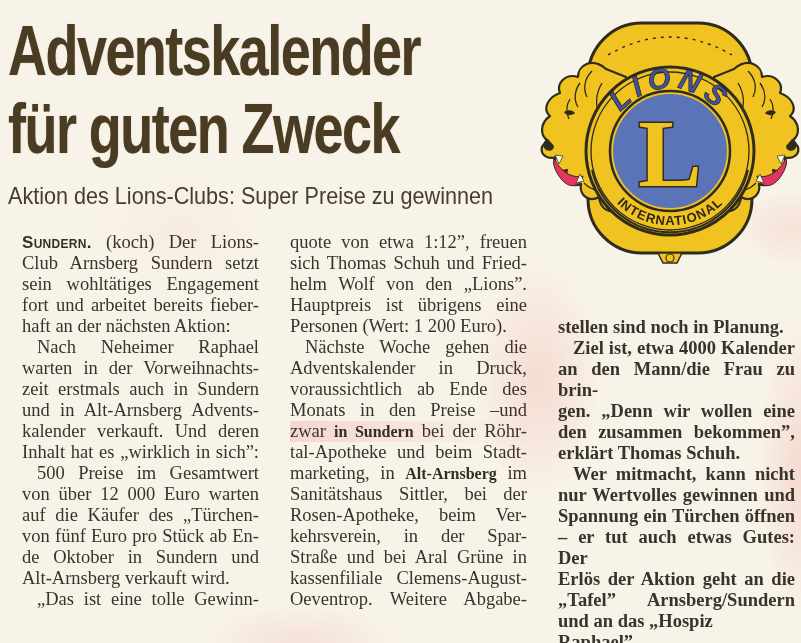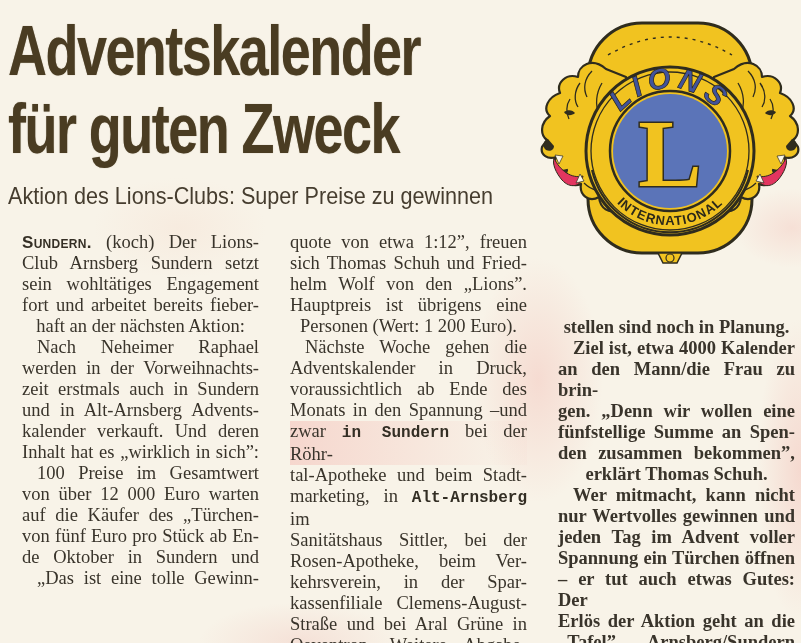--- a/index.html
+++ b/index.html
@@ -28,28 +28,28 @@
     font-size:24px;color:#463d2f;white-space:nowrap;
     transform:scaleX(.9);transform-origin:left top;
   }
   .logo{position:absolute;left:540px;top:13px;width:260px;height:252px;}
   .columns{
     position:absolute;left:6px;top:232px;width:789px;
     display:flex;gap:15px;
   }
   .col{width:253px;color:#39342b;font-size:18.5px;line-height:21px;margin-left:16px;}
   .col3{padding-top:85px;font-weight:bold;}
-  .line{white-space:normal;text-align:center;}
+  .line{white-space:normal;}
   .line.j{text-align:justify;text-align-last:justify;}
   .line.ind{padding-left:15px;}
   .line.hl{background:linear-gradient(90deg, rgba(243,180,173,.45), rgba(243,180,173,.05) 85%);}
   .r-n{}
   .r-sc{font-family:"Liberation Sans",sans-serif;font-weight:700;font-variant:small-caps;
         font-size:17px;letter-spacing:.3px;color:#352f25;}
-  .r-b{font-family:Liberation Mono, monospace;font-weight:700;font-size:16px;color:#332e24;}
+  .r-b{font-family:Liberation Serif, serif;font-weight:700;font-size:16px;color:#332e24;}
 </style>
 </head>
 <body>
 
 <div>
 
   <h1 class="headline">
     <div>Adventskalender</div>
     <div>für guten Zweck</div>
   </h1>
@@ -105,63 +105,62 @@
   </div>
 
   <div class="columns">
     <div class="col">
         <div class="line j"><span class="r-sc">Sundern.</span><span class="r-n"> (koch) Der Lions-</span></div>
         <div class="line j"><span class="r-n">Club Arnsberg Sundern setzt</span></div>
         <div class="line j"><span class="r-n">sein wohltätiges Engagement</span></div>
         <div class="line j"><span class="r-n">fort und arbeitet bereits fieber-</span></div>
         <div class="line"><span class="r-n">haft an der nächsten Aktion:</span></div>
         <div class="line j ind"><span class="r-n">Nach Neheimer Raphael</span></div>
-        <div class="line j"><span class="r-n">werden in der Vorweihnachts-</span></div>
+        <div class="line j"><span class="r-n">warten in der Vorweihnachts-</span></div>
         <div class="line j"><span class="r-n">zeit erstmals auch in Sundern</span></div>
         <div class="line j"><span class="r-n">und in Alt-Arnsberg Advents-</span></div>
         <div class="line j"><span class="r-n">kalender verkauft. Und deren</span></div>
         <div class="line j"><span class="r-n">Inhalt hat es „wirklich in sich”:</span></div>
-        <div class="line j ind"><span class="r-n">100 Preise im Gesamtwert</span></div>
+        <div class="line j ind"><span class="r-n">500 Preise im Gesamtwert</span></div>
         <div class="line j"><span class="r-n">von über 12 000 Euro warten</span></div>
         <div class="line j"><span class="r-n">auf die Käufer des „Türchen-</span></div>
         <div class="line j"><span class="r-n">von fünf Euro pro Stück ab En-</span></div>
         <div class="line j"><span class="r-n">de Oktober in Sundern und</span></div>
+        <div class="line"><span class="r-n">Alt-Arnsberg verkauft wird.</span></div>
         <div class="line j ind"><span class="r-n">„Das ist eine tolle Gewinn-</span></div>
       </div>
     <div class="col">
         <div class="line j"><span class="r-n">quote von etwa 1:12”, freuen</span></div>
         <div class="line j"><span class="r-n">sich Thomas Schuh und Fried-</span></div>
         <div class="line j"><span class="r-n">helm Wolf von den „Lions”.</span></div>
         <div class="line j"><span class="r-n">Hauptpreis ist übrigens eine</span></div>
         <div class="line"><span class="r-n">Personen (Wert: 1 200 Euro).</span></div>
         <div class="line j ind"><span class="r-n">Nächste Woche gehen die</span></div>
         <div class="line j"><span class="r-n">Adventskalender in Druck,</span></div>
         <div class="line j"><span class="r-n">voraussichtlich ab Ende des</span></div>
-        <div class="line j"><span class="r-n">Monats in den Spannung –und</span></div>
+        <div class="line j"><span class="r-n">Monats in den Preise –und</span></div>
         <div class="line j hl"><span class="r-n">zwar </span><span class="r-b">in Sundern</span><span class="r-n"> bei der Röhr-</span></div>
         <div class="line j"><span class="r-n">tal-Apotheke und beim Stadt-</span></div>
         <div class="line j"><span class="r-n">marketing, in </span><span class="r-b">Alt-Arnsberg</span><span class="r-n"> im</span></div>
         <div class="line j"><span class="r-n">Sanitätshaus Sittler, bei der</span></div>
         <div class="line j"><span class="r-n">Rosen-Apotheke, beim Ver-</span></div>
         <div class="line j"><span class="r-n">kehrsverein, in der Spar-</span></div>
+        <div class="line j"><span class="r-n">Straße und bei Aral Grüne in</span></div>
         <div class="line j"><span class="r-n">kassenfiliale Clemens-August-</span></div>
-        <div class="line j"><span class="r-n">Straße und bei Aral Grüne in</span></div>
         <div class="line j"><span class="r-n">Oeventrop. Weitere Abgabe-</span></div>
       </div>
     <div class="col col3">
         <div class="line"><span class="r-n">stellen sind noch in Planung.</span></div>
         <div class="line j ind"><span class="r-n">Ziel ist, etwa 4000 Kalender</span></div>
         <div class="line j"><span class="r-n">an den Mann/die Frau zu brin-</span></div>
         <div class="line j"><span class="r-n">gen. „Denn wir wollen eine</span></div>
-        <div class="line j"><span class="r-n">fünfstellige Summe an Spen-</span></div>
         <div class="line j"><span class="r-n">den zusammen bekommen”,</span></div>
         <div class="line"><span class="r-n">erklärt Thomas Schuh.</span></div>
         <div class="line j ind"><span class="r-n">Wer mitmacht, kann nicht</span></div>
         <div class="line j"><span class="r-n">nur Wertvolles gewinnen und</span></div>
-        <div class="line j"><span class="r-n">jeden Tag im Advent voller</span></div>
         <div class="line j"><span class="r-n">Spannung ein Türchen öffnen</span></div>
         <div class="line j"><span class="r-n">– er tut auch etwas Gutes: Der</span></div>
         <div class="line j"><span class="r-n">Erlös der Aktion geht an die</span></div>
         <div class="line j"><span class="r-n">„Tafel” Arnsberg/Sundern</span></div>
         <div class="line"><span class="r-n">und an das „Hospiz Raphael”.</span></div>
       </div>
   </div>
 
 </div>
 

